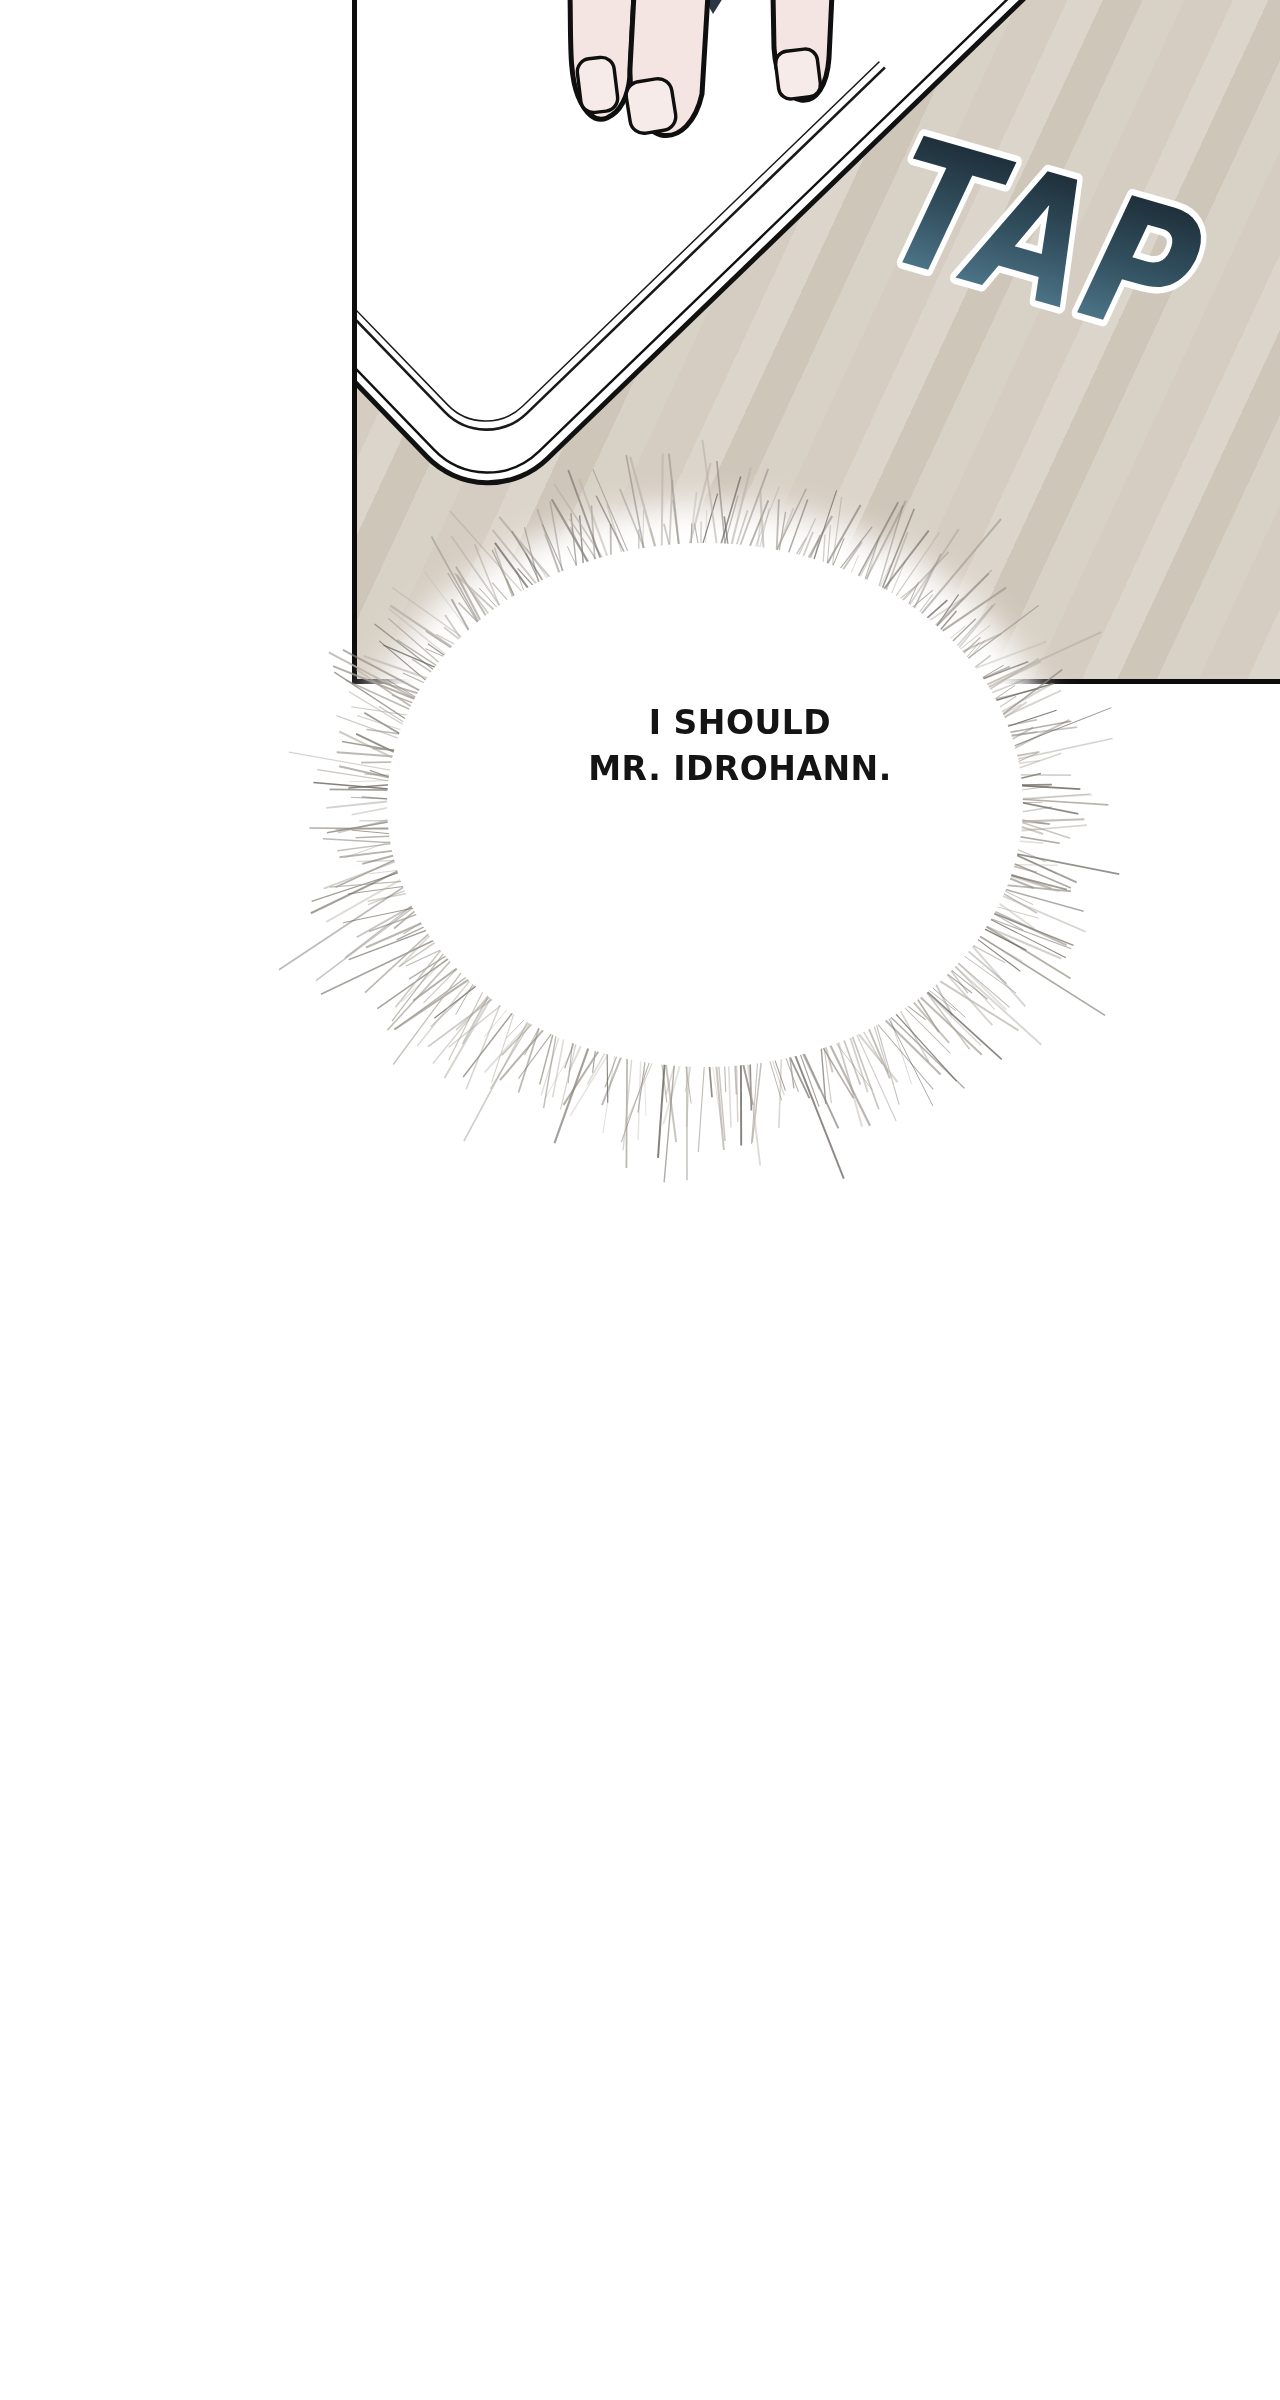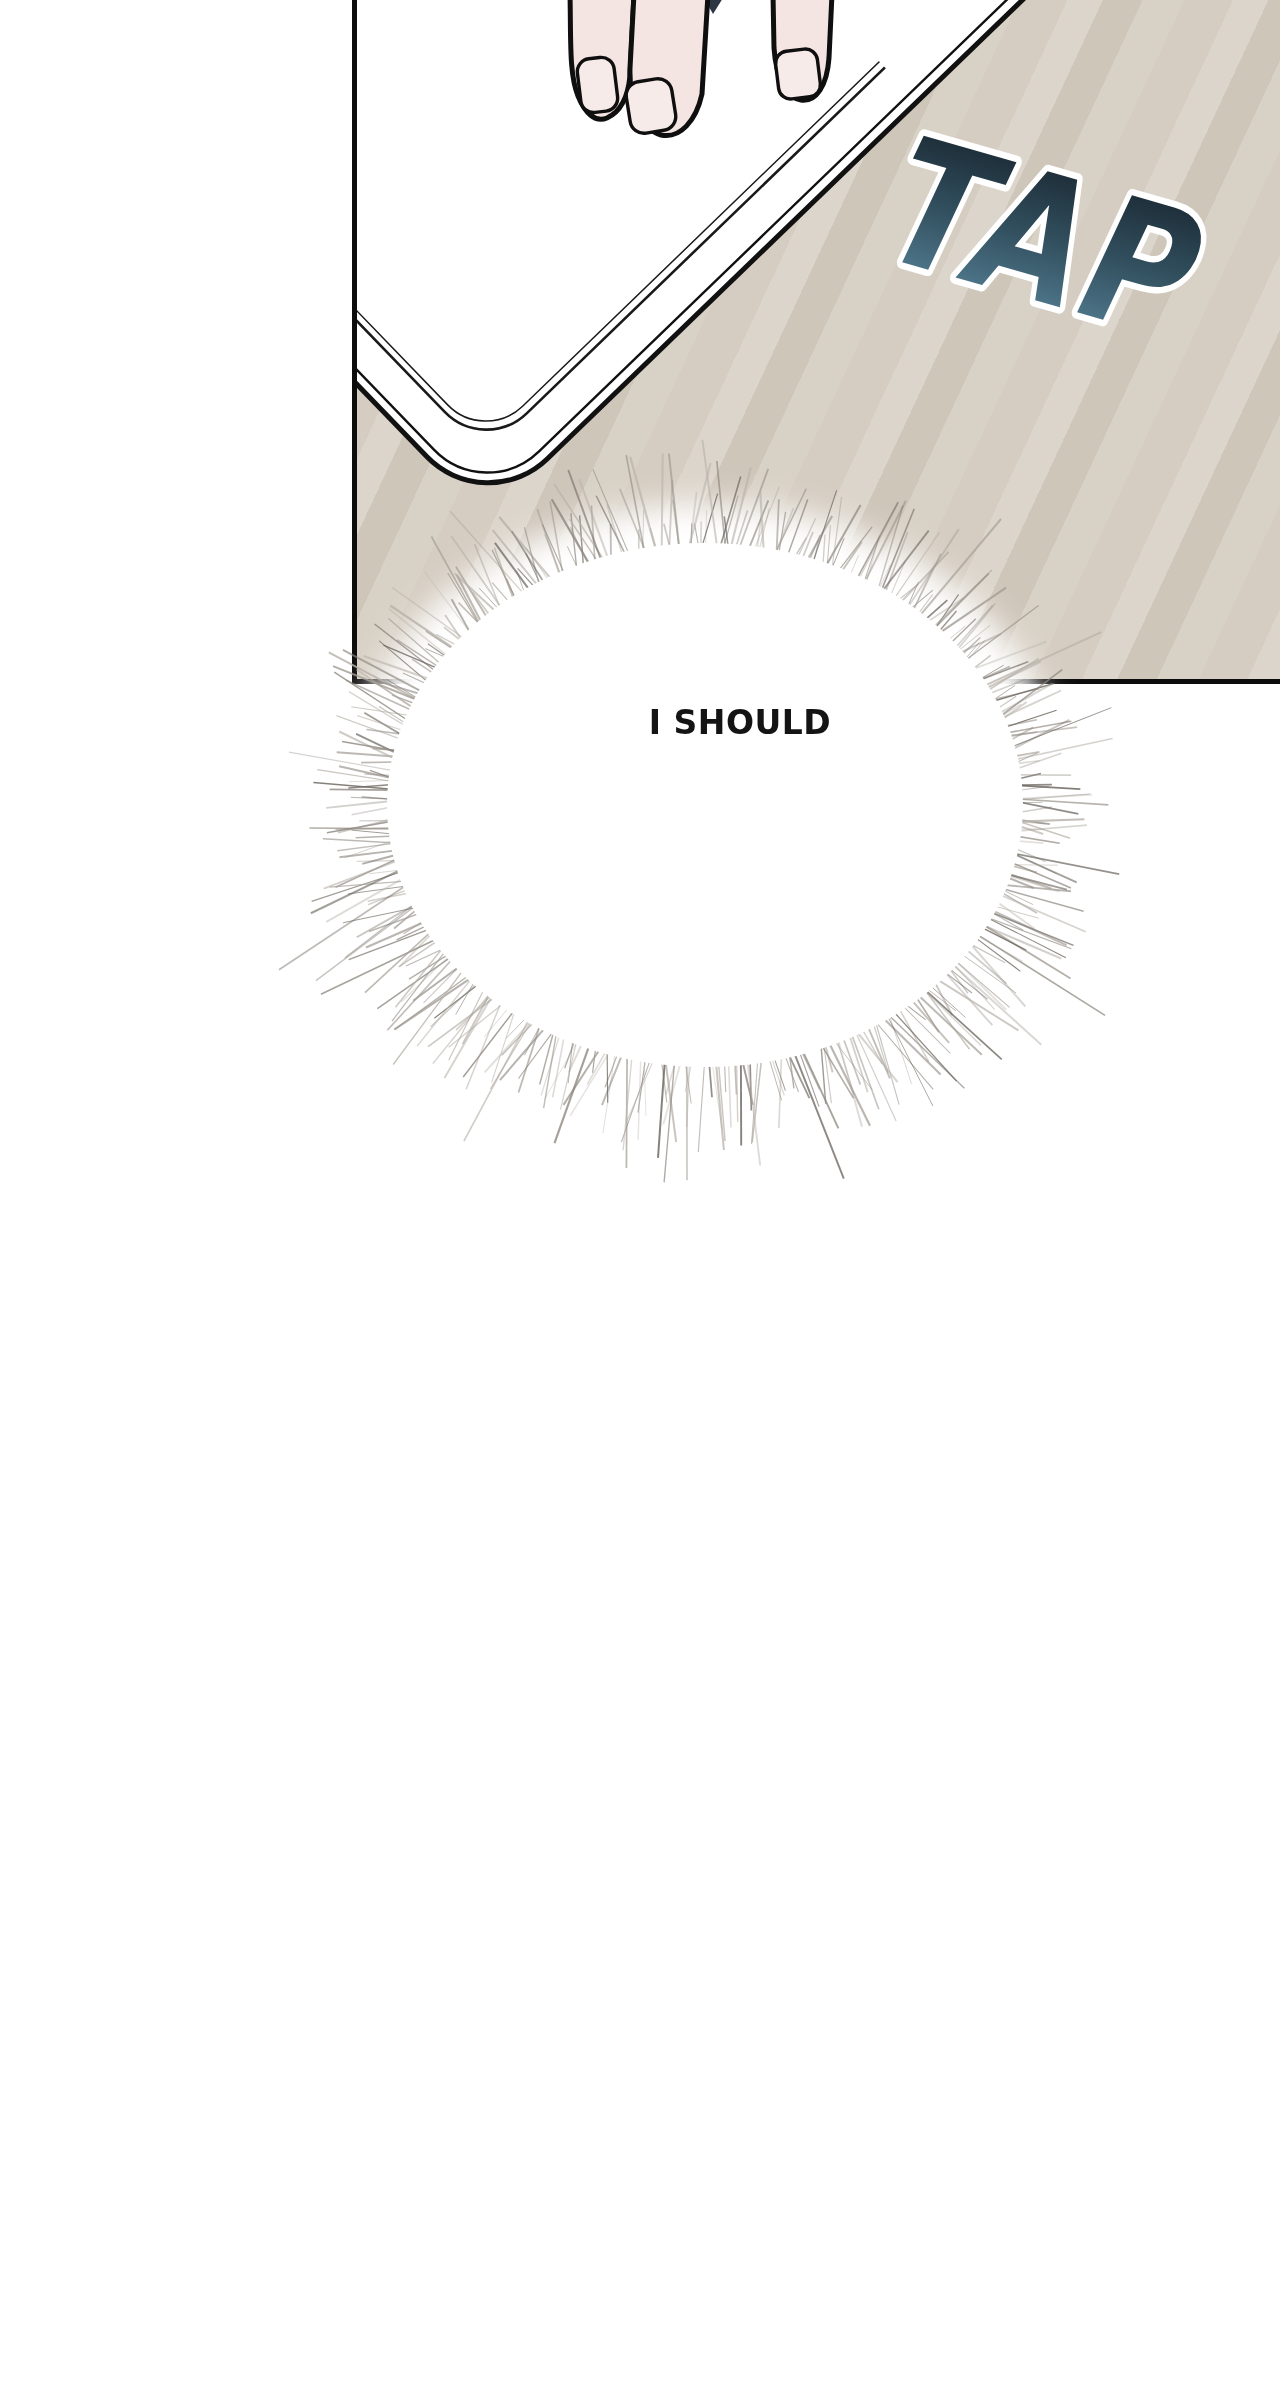--- a/index.html
+++ b/index.html
@@ -567,13 +567,14 @@
       <line x1="766.1" y1="374.8" x2="821.2" y2="375.2" stroke="#8e8880" stroke-width="1.20" stroke-opacity="0.53"></line>
       <line x1="767.3" y1="385.3" x2="830.3" y2="389.2" stroke="#6e6861" stroke-width="1.76" stroke-opacity="0.85"></line>
       <line x1="768.1" y1="399.0" x2="841.8" y2="394.5" stroke="#b8b2a9" stroke-width="2.02" stroke-opacity="0.43"></line>
     </g>
 
   <ellipse cx="455" cy="405" rx="318" ry="262" fill="#ffffff"></ellipse>
 </svg>
 
 <div class="thought-text">
   <div>I SHOULD</div>
+  <div>MR. IDROHANN.</div>
 </div>
 
 </body></html>

